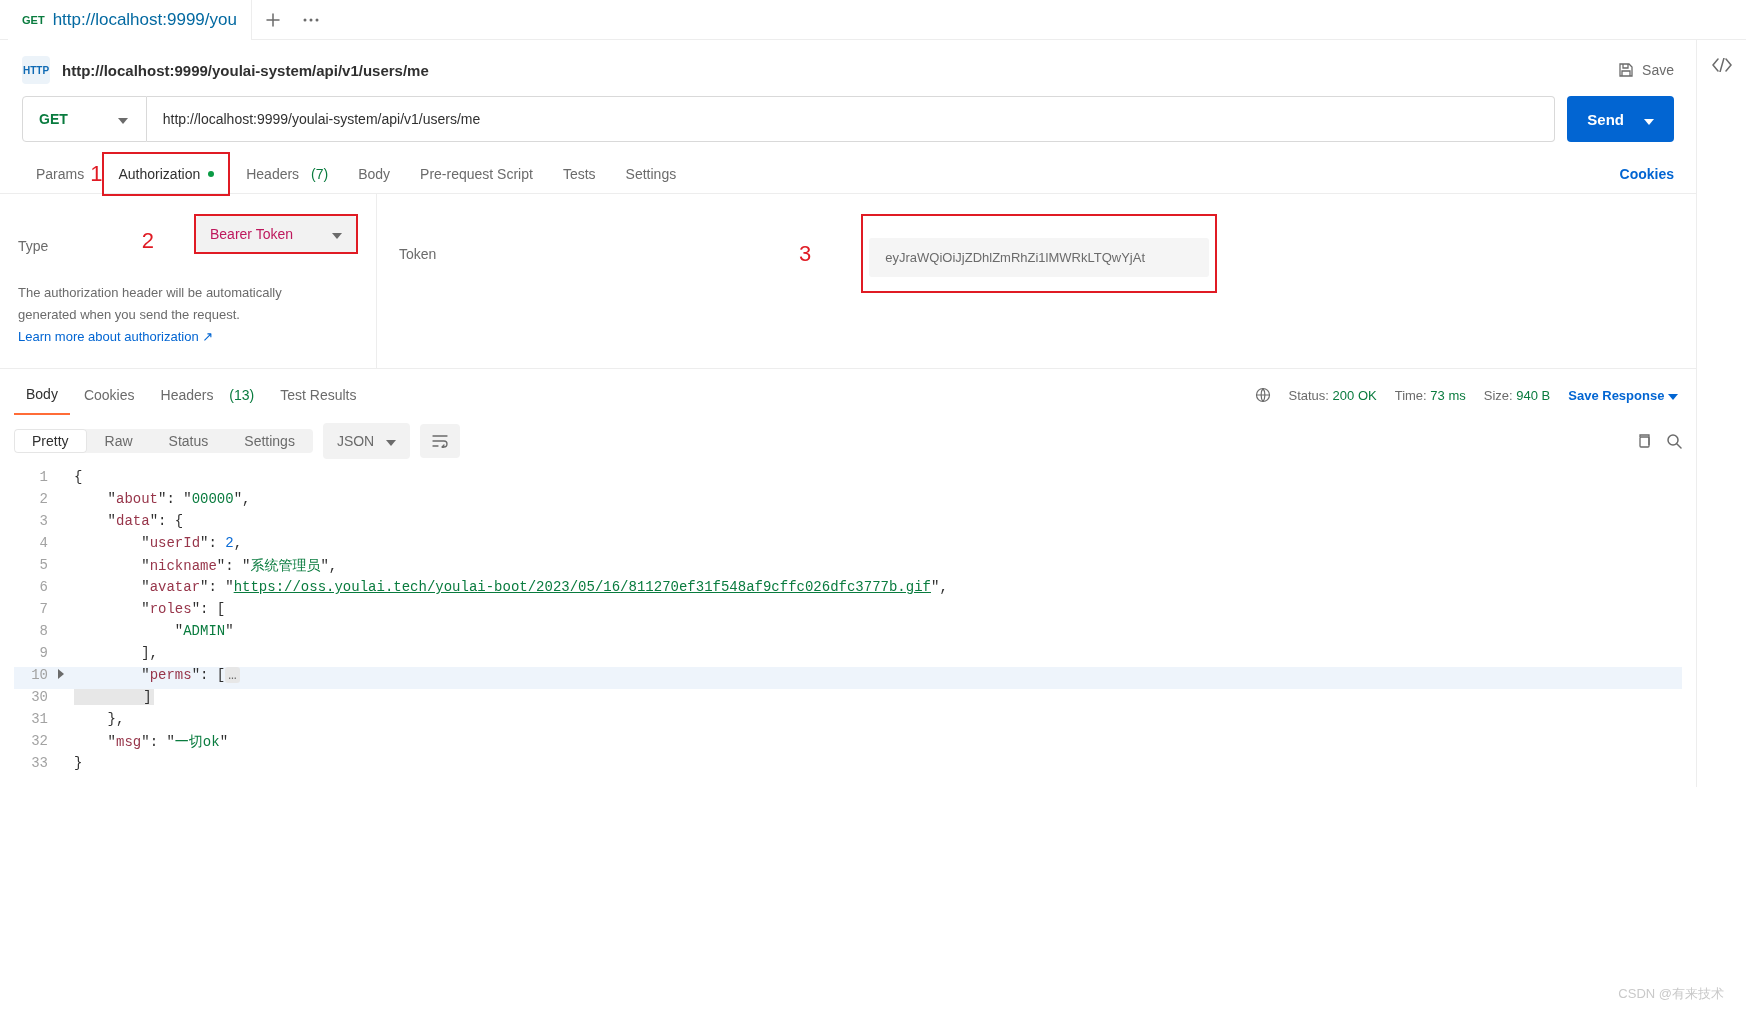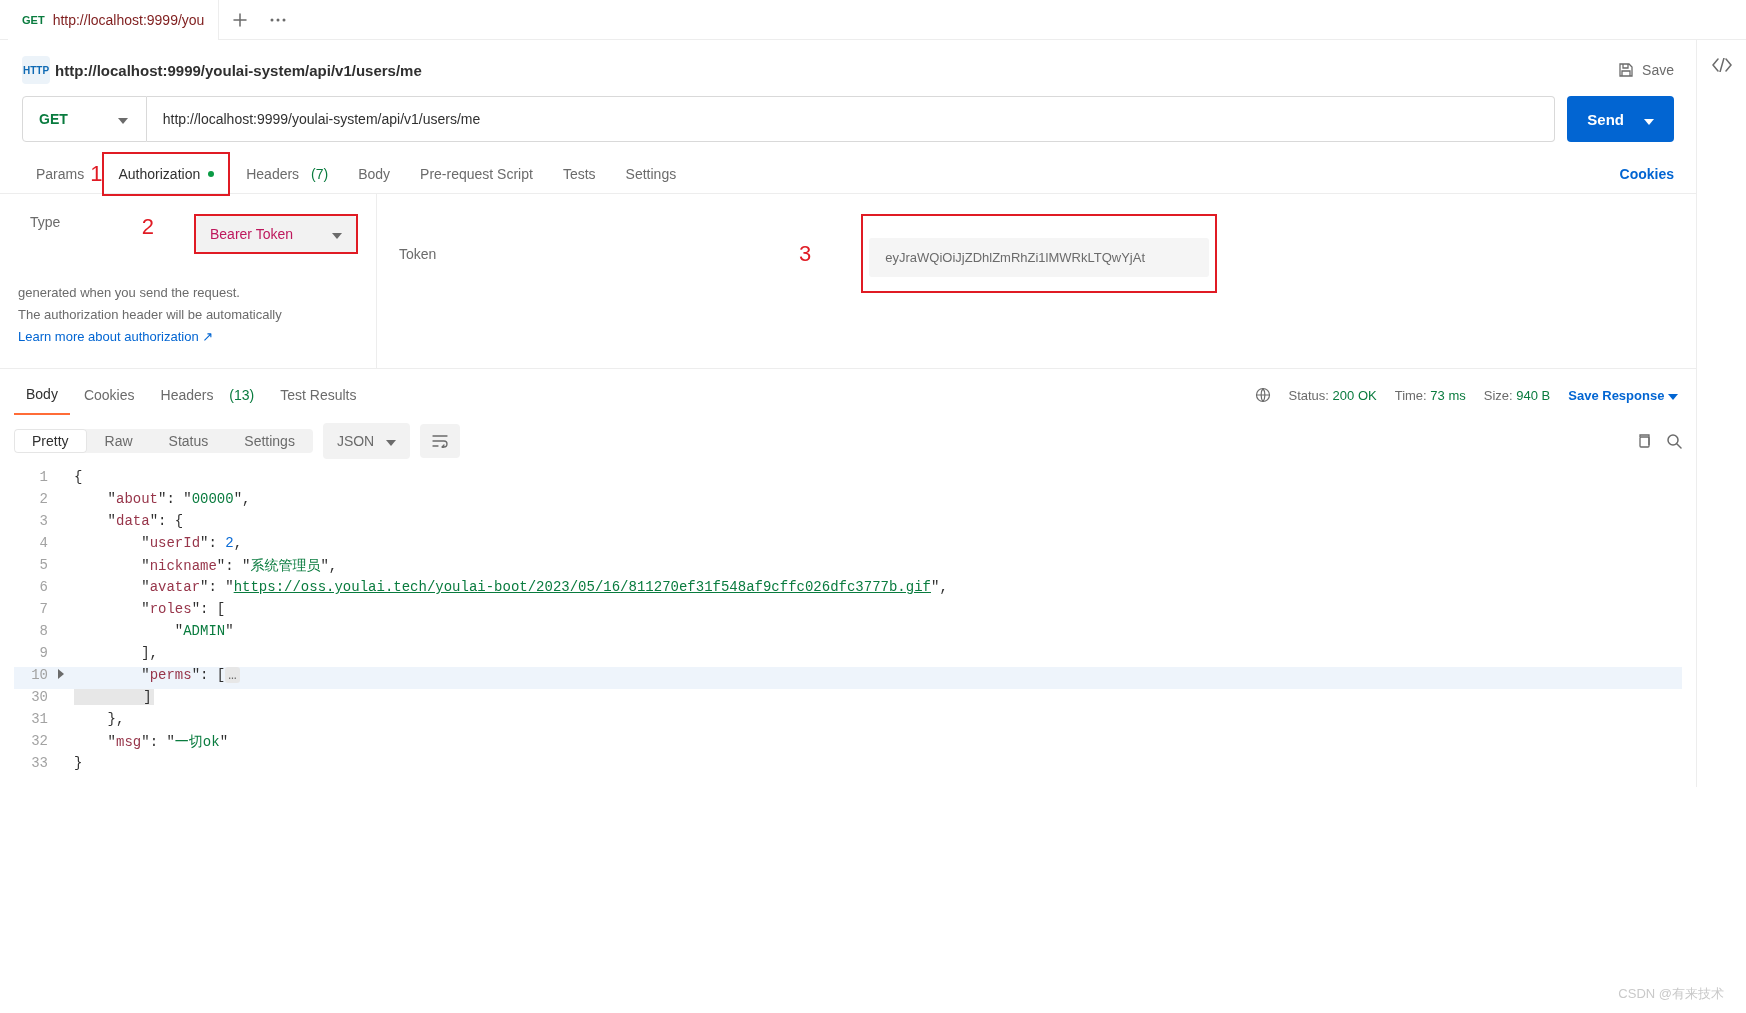--- a/index.html
+++ b/index.html
@@ -2,30 +2,30 @@
 <html><head>
 <meta charset="utf-8">
 <style>
 * { box-sizing: border-box; margin: 0; padding: 0; }
 body { font-family: -apple-system, BlinkMacSystemFont, "Segoe UI", Helvetica, Arial, sans-serif; font-size: 14px; color: #212121; background: #fff; }
 
 
 .tabbar { display: flex; align-items: center; height: 40px; border-bottom: 1px solid #ededed; padding: 0 8px; gap: 4px; }
 .tab { display: flex; align-items: center; padding: 0 14px; height: 40px; border-right: 1px solid #ededed; min-width: 200px; background: #fff; }
 .tab .method { color: #097b3e; font-weight: 700; font-size: 11px; margin-right: 8px; }
-.tab .tabtitle { color: #7f1d1d; font-size: 14px; white-space: nowrap; overflow: hidden; }
+.tab .tabtitle { color: #0369a1; font-size: 17px; white-space: nowrap; overflow: hidden; }
 .tabbar .iconbtn { width: 34px; height: 34px; display:flex; align-items:center; justify-content:center; color:#6b6b6b; cursor:pointer; }
 
 
 .workspace { display: flex; }
 .maincol { flex: 1 1 auto; }
 .rightrail { width: 50px; border-left: 1px solid #ededed; display:flex; flex-direction:column; align-items:center; padding-top:18px; gap:18px; color:#6b6b6b; }
 
 
-.reqheader { display:flex; align-items:center; padding: 16px 22px 12px 22px; gap: 5px; }
+.reqheader { display:flex; align-items:center; padding: 16px 22px 12px 22px; gap: 12px; }
 .httpicon { width:28px; height:28px; background:#ecf3f9; border-radius:4px; display:flex; align-items:center; justify-content:center; color:#0f6ab4; font-size:10px; font-weight:700; }
 .reqtitle { font-size:15px; font-weight:600; color:#303030; }
 .savewrap { margin-left:auto; display:flex; align-items:center; gap:8px; color:#6b6b6b; cursor:pointer; }
 
 
 .urlrow { display:flex; align-items:stretch; padding: 0 22px 12px 22px; gap:12px; }
 .methodselect { display:flex; align-items:center; border:1px solid #d9d9d9; border-radius:4px 0 0 4px; padding:0 18px 0 16px; color:#097b3e; font-weight:700; font-size:14px; height:46px; }
 .methodselect .chev { margin-left:38px; color:#6b6b6b; font-weight:400; }
 .urlinput { flex:1; border:1px solid #d9d9d9; border-left:none; border-radius:0 4px 4px 0; padding: 0 16px; display:flex; align-items:center; height:46px; color:#303030; margin-left:-12px; }
 .sendbtn { background:#0265d2; color:#fff; border:none; border-radius:4px; padding:0 20px; height:46px; font-size:15px; font-weight:600; display:flex; align-items:center; gap:20px; cursor:pointer; }
@@ -38,21 +38,21 @@
 .greendot { width:6px; height:6px; border-radius:50%; background:#0a9b45; display:inline-block; margin-left:4px;}
 .cookieslink { margin-left:auto; color:#0265d2; font-weight:600; cursor:pointer; }
 
 
 .redbox { border: 2px solid #e01b24; display: inline-block; }
 .rednum { color:#e01b24; font-size:22px; font-weight:400; }
 
 
 .authpanel { display:flex; border-bottom:1px solid #ededed; }
 .authleft { width: 377px; border-right:1px solid #ededed; padding: 20px 18px; }
-.authrow { display:flex; align-items:flex-start; gap:40px;margin-left:12px; }
+.authrow { display:flex; align-items:flex-end; gap:40px; }
 .authlabel { color:#6b6b6b; font-size:14px; width:60px;}
 .typeselect { display:flex; align-items:center; justify-content:space-between; background:#f2f2f2; border-radius:3px; padding:10px 14px; width:160px; color:#be185d; }
 .authhelp { color:#6b6b6b; font-size:13px; margin-top:28px; line-height:1.7; }
 .authhelp a { color:#0265d2; text-decoration:none; }
 .authright { flex:1; padding: 20px 22px; }
 .tokenrow { display:flex; align-items:center; gap:50px; }
 .tokenlbl { color:#6b6b6b; width:200px; }
 .tokeninput { background:#f5f5f5; padding:12px 16px; width:340px; border-radius:3px; color:#6b6b6b; font-size:13px; white-space:nowrap; overflow:hidden;}
 .redwrap3 { border:2px solid #e01b24; padding:22px 6px 14px 6px; display:inline-block; }
 
@@ -185,22 +185,22 @@
       <span style="flex:1"></span>
       <span class="rednum">2</span>
       <span class="redbox">
         <div class="typeselect">
           <span>Bearer Token</span>
           <span class="chev" style="color:#6b6b6b"></span>
         </div>
       </span>
     </div>
     <div class="authhelp">
+      <div>The authorization header will be automatically</div>
       <div>generated when you send the request.</div>
-      <div>The authorization header will be automatically</div>
       <a href="#">Learn more about authorization ↗</a>
     </div>
   </div>
   <div class="authright">
     <div class="tokenrow">
       <span class="tokenlbl">Token</span>
       <span style="width:100px"></span>
       <span class="rednum">3</span>
       <span class="redwrap3">
         <div class="tokeninput"><span>eyJraWQiOiJjZDhlZmRhZi1lMWRkLTQwYjAt</span></div>

